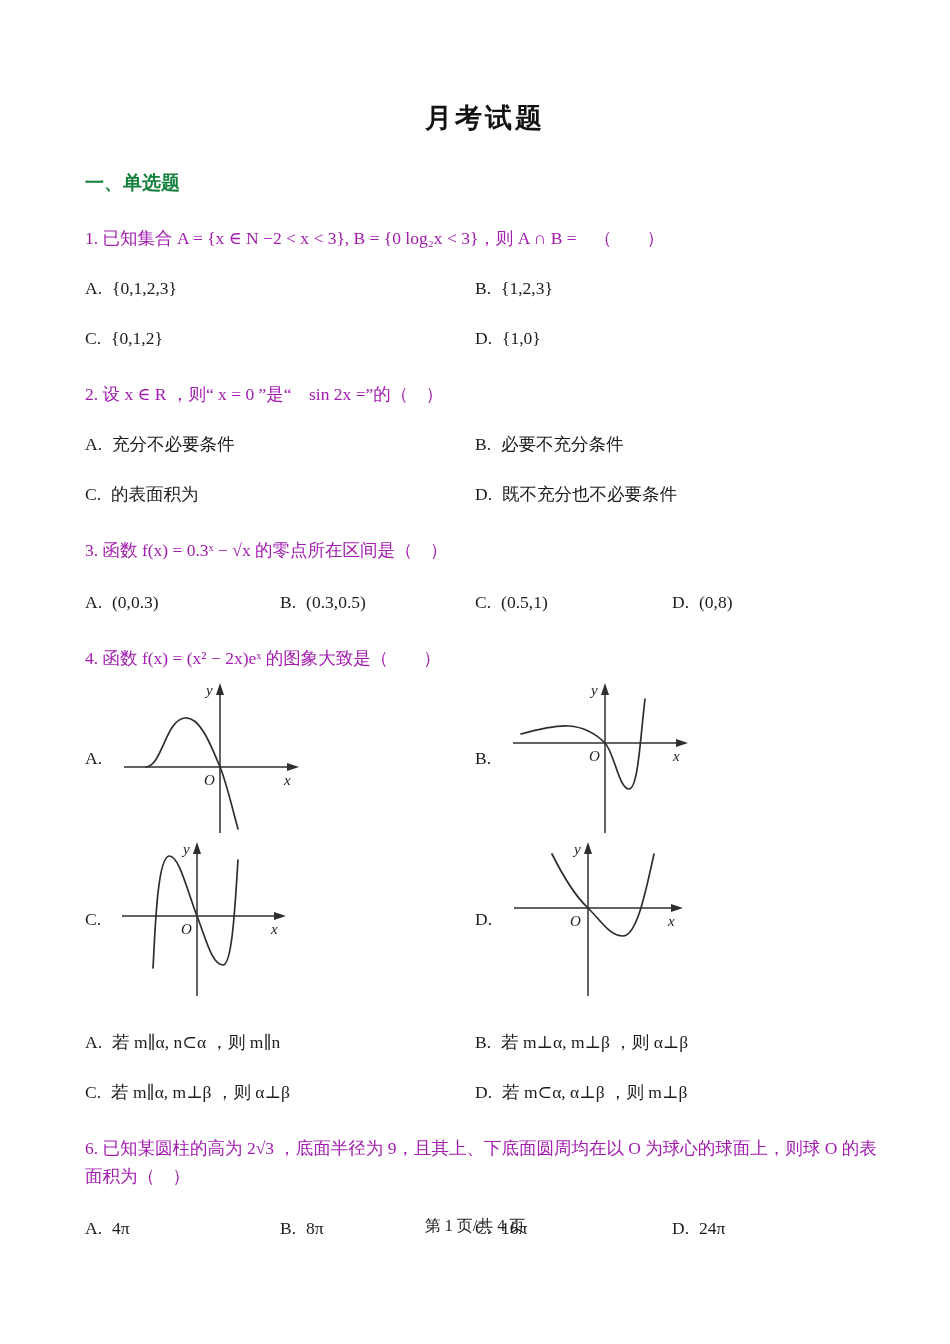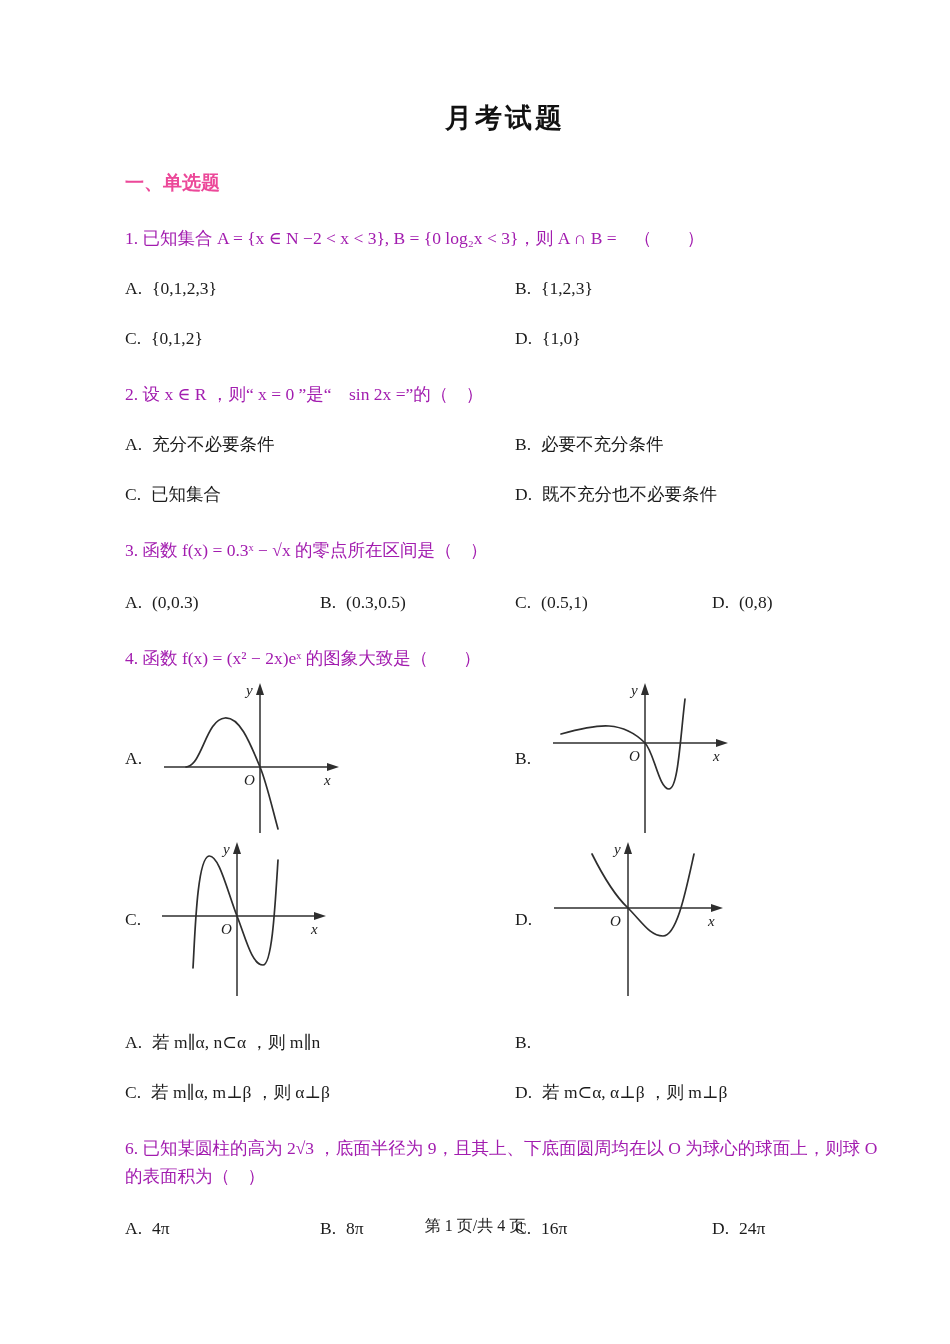--- a/index.html
+++ b/index.html
@@ -2,27 +2,27 @@
 <html><head>
 <meta charset="utf-8">
 <style>
   html, body { margin: 0; padding: 0; }
   body {
     width: 950px; height: 1344px;
     background: #ffffff; color: #1c1c1c;
     font-family: "Liberation Serif", "DejaVu Serif", serif;
     position: relative; overflow: hidden;
   }
-  .page { padding: 100px 65px 0 85px; margin-left: 40px; }
+  .page { padding: 100px 65px 0 85px; }
 
   .title {
     text-align: center; font-size: 27px; font-weight: 600;
     letter-spacing: 3px; color: #111;
   }
-  .section { margin-top: 34px; font-size: 19px; font-weight: 700; color: #ec4899; }
+  .section { margin-top: 34px; font-size: 19px; font-weight: 700; color: #15803d; }
 
   .q { margin-top: 28px; font-size: 17.5px; line-height: 1.6; }
   .stem { color: #a21caf; }
 
   .opts2 {
     display: grid; grid-template-columns: 390px 1fr;
     margin-top: 22px; font-size: 17.5px;
   }
   .opts4 {
     display: grid; grid-template-columns: 195px 195px 197px 1fr;
@@ -89,21 +89,21 @@
         <span>充分不必要条件</span>
       </div>
       <div class="opt">
         <span class="lab">B.</span>
         <span>必要不充分条件</span>
       </div>
     </div>
     <div class="opts2">
       <div class="opt">
         <span class="lab">C.</span>
-        <span>已知集合</span>
+        <span>的表面积为</span>
       </div>
       <div class="opt">
         <span class="lab">D.</span>
         <span>既不充分也不必要条件</span>
       </div>
     </div>
   </div>
 
   <div class="q">
     <div class="stem">3. 函数 f(x) = 0.3ˣ − √x 的零点所在区间是（　）</div>
@@ -192,20 +192,21 @@
   </div>
 
   <div class="q">
     <div class="opts2">
       <div class="opt">
         <span class="lab">A.</span>
         <span>若 m∥α, n⊂α ，则 m∥n</span>
       </div>
       <div class="opt">
         <span class="lab">B.</span>
+        <span>若 m⊥α, m⊥β ，则 α⊥β</span>
       </div>
     </div>
     <div class="opts2">
       <div class="opt">
         <span class="lab">C.</span>
         <span>若 m∥α, m⊥β ，则 α⊥β</span>
       </div>
       <div class="opt">
         <span class="lab">D.</span>
         <span>若 m⊂α, α⊥β ，则 m⊥β</span>

